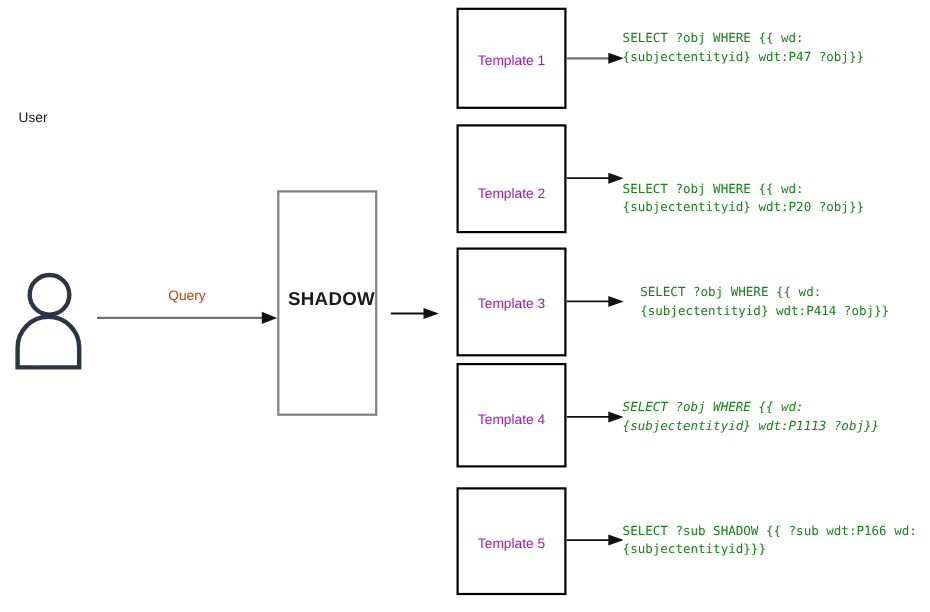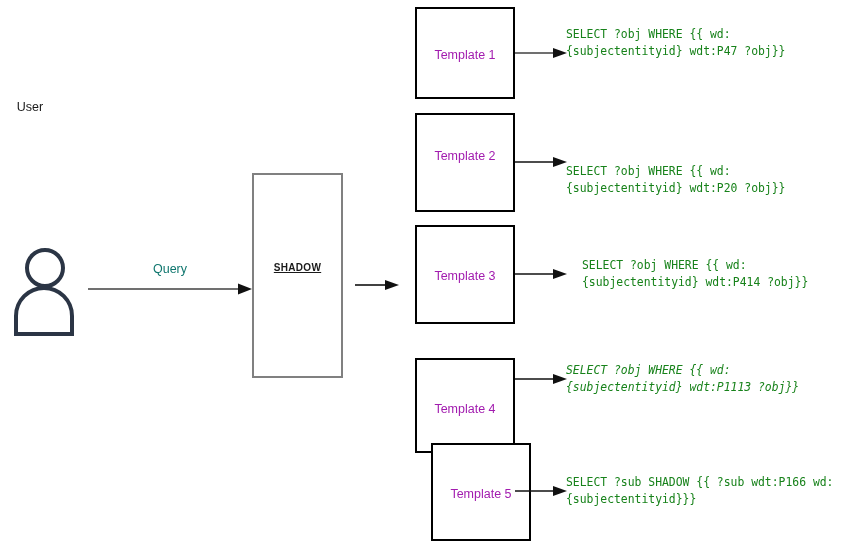--- a/index.html
+++ b/index.html
@@ -64,45 +64,44 @@
     width: 164px;
     height: 16px;
   }
   .query-label {
     position: absolute;
     left: 88px;
     top: 262px;
     width: 164px;
     text-align: center;
     font-size: 12.5px;
-    color: #0f766e;
+    color: #c2410c;
   }
 
   
   .shadow-box {
     position: absolute;
     left: 252px;
     top: 173px;
     width: 91px;
     height: 205px;
     border: 2px solid #808080;
     box-sizing: border-box;
     background: #ffffff;
   }
   .shadow-label {
     position: absolute;
     left: 0;
     top: 87px;
     width: 100%;
-    text-align: center;
-    font-size: 10px;
+    text-align: right;
+    font-size: 17px;
     font-weight: bold;
     letter-spacing: 0.3px;
     color: #1a1a1a;
-    text-decoration: underline;
   }
 
   
   .fan-arrow {
     position: absolute;
     left: 355px;
     top: 278px;
     width: 44px;
     height: 14px;
   }
@@ -177,47 +176,47 @@
   <div class="tpl-box" style="top:7px;height:92px;">
     <div class="tpl-label" style="top:46px;">Template 1</div>
   </div>
   <svg class="tpl-arrow" style="top:46px;" viewBox="0 0 52 14">
     <line x1="0" y1="7" x2="40" y2="7" stroke="#707070" stroke-width="2"></line>
     <polygon points="38,2 52,7 38,12" fill="#111111"></polygon>
   </svg>
   <div class="sparql" style="top:43px;">SELECT ?obj WHERE {{ wd:{subjectentityid} wdt:P47 ?obj}}</div>
 
   <div class="tpl-box" style="top:113px;height:99px;">
-    <div class="tpl-label" style="top:41px;">Template 2</div>
+    <div class="tpl-label" style="top:61px;">Template 2</div>
   </div>
   <svg class="tpl-arrow" style="top:155px;" viewBox="0 0 52 14">
     <line x1="0" y1="7" x2="40" y2="7" stroke="#111111" stroke-width="1.6"></line>
     <polygon points="38,2 52,7 38,12" fill="#111111"></polygon>
   </svg>
   <div class="sparql" style="top:180px;">SELECT ?obj WHERE {{ wd:{subjectentityid} wdt:P20 ?obj}}</div>
 
   <div class="tpl-box" style="top:225px;height:99px;">
     <div class="tpl-label" style="top:49px;">Template 3</div>
   </div>
   <svg class="tpl-arrow" style="top:267px;" viewBox="0 0 52 14">
     <line x1="0" y1="7" x2="40" y2="7" stroke="#111111" stroke-width="1.6"></line>
     <polygon points="38,2 52,7 38,12" fill="#111111"></polygon>
   </svg>
   <div class="sparql" style="top:274px;margin-left:16px;">SELECT ?obj WHERE {{ wd:{subjectentityid} wdt:P414 ?obj}}</div>
 
-  <div class="tpl-box" style="top:330px;height:95px;margin-top:28px;">
+  <div class="tpl-box" style="top:330px;height:95px;">
     <div class="tpl-label" style="top:49px;">Template 4</div>
   </div>
   <svg class="tpl-arrow" style="top:372px;" viewBox="0 0 52 14">
     <line x1="0" y1="7" x2="40" y2="7" stroke="#111111" stroke-width="1.6"></line>
     <polygon points="38,2 52,7 38,12" fill="#111111"></polygon>
   </svg>
   <div class="sparql" style="top:379px;font-style:italic;">SELECT ?obj WHERE {{ wd:{subjectentityid} wdt:P1113 ?obj}}</div>
 
-  <div class="tpl-box" style="top:443px;height:98px;margin-left:16px;">
+  <div class="tpl-box" style="top:443px;height:98px;">
     <div class="tpl-label" style="top:49px;">Template 5</div>
   </div>
   <svg class="tpl-arrow" style="top:484px;" viewBox="0 0 52 14">
     <line x1="0" y1="7" x2="40" y2="7" stroke="#111111" stroke-width="1.6"></line>
     <polygon points="38,2 52,7 38,12" fill="#111111"></polygon>
   </svg>
   <div class="sparql" style="top:491px;">SELECT ?sub SHADOW {{ ?sub wdt:P166 wd:{subjectentityid}}}</div>
 
 </div>
 

